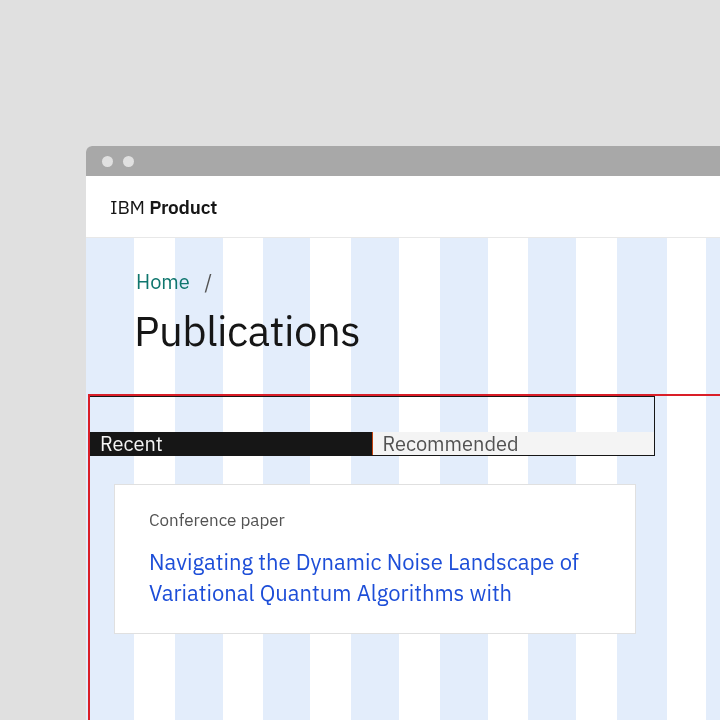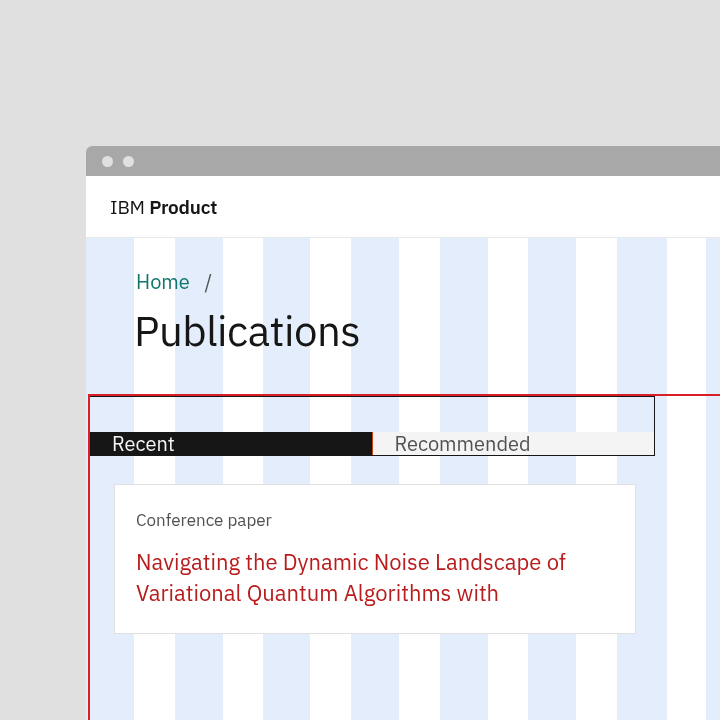--- a/index.html
+++ b/index.html
@@ -105,51 +105,51 @@
       display: flex;
       height: 60px;
       border: 0.5px solid #161616;
       border-left: none;
       width: 565px;
     }
     .tab {
       flex: 1;
       display: flex;
       align-items: center;
-      padding-left: 22px;
+      padding-left: 10px;
       font-size: 20px;
       cursor: pointer;
       margin-top: 35px;
     }
     .tab.active {
       background: #161616;
       color: #f4f4f4;
       font-weight: 400;
     }
     .tab.inactive {
       background: #f4f4f4;
       color: #525252;
       border-left: 1px solid #c2410c;
     }
     .card {
       margin: 28px 24px 0 24px;
       border: 1px solid #e0e0e0;
       background: white;
-      padding: 24px 21px;
+      padding: 24px 34px;
       width: 522px;
     }
     .card-type {
       font-size: 17px;
       color: #525252;
       margin-bottom: 16px;
       font-weight: 400;
     }
     .card-title {
       font-size: 22px;
-      color: #b91c1c;
+      color: #1d4ed8;
       font-weight: 400;
       line-height: 1.4;
     }
   </style>
 </head>
 <body>
 
 <div class="window">
   <div class="titlebar">
     <div class="dot"></div>

